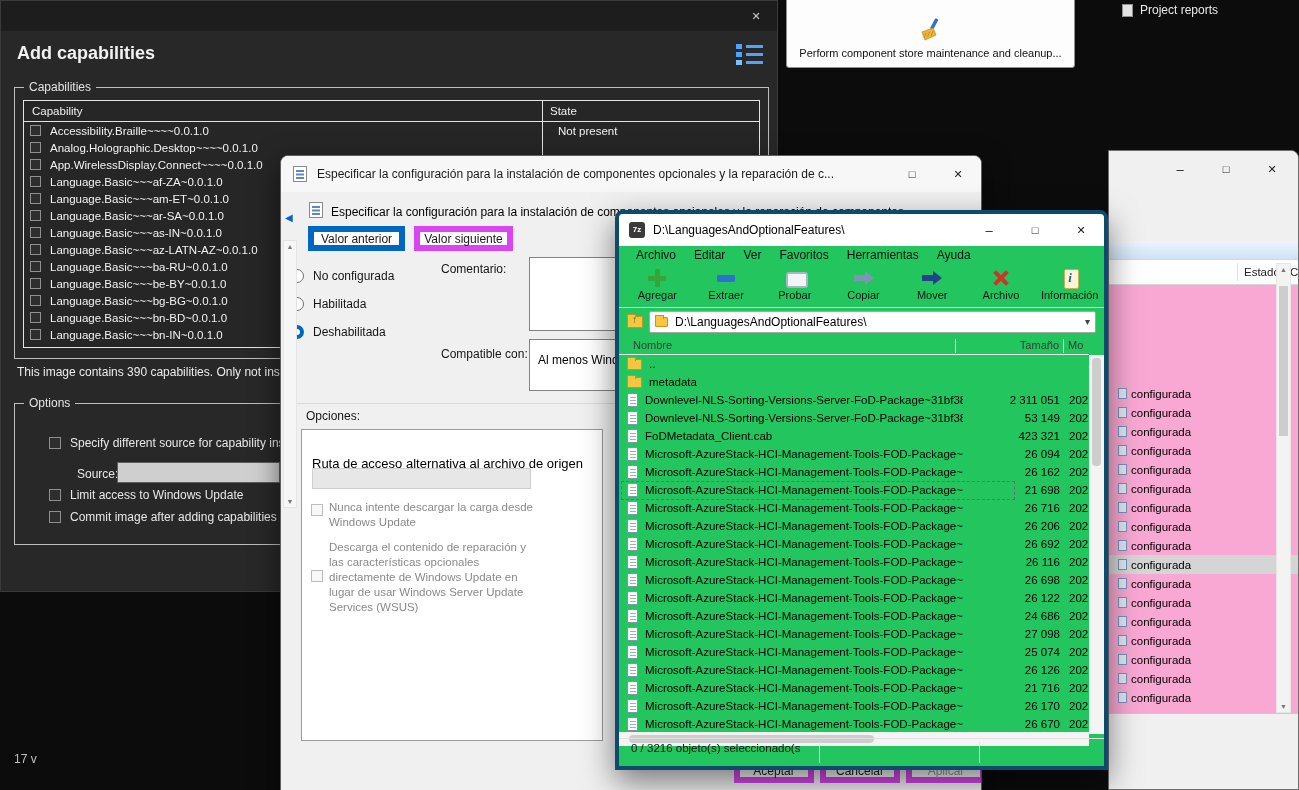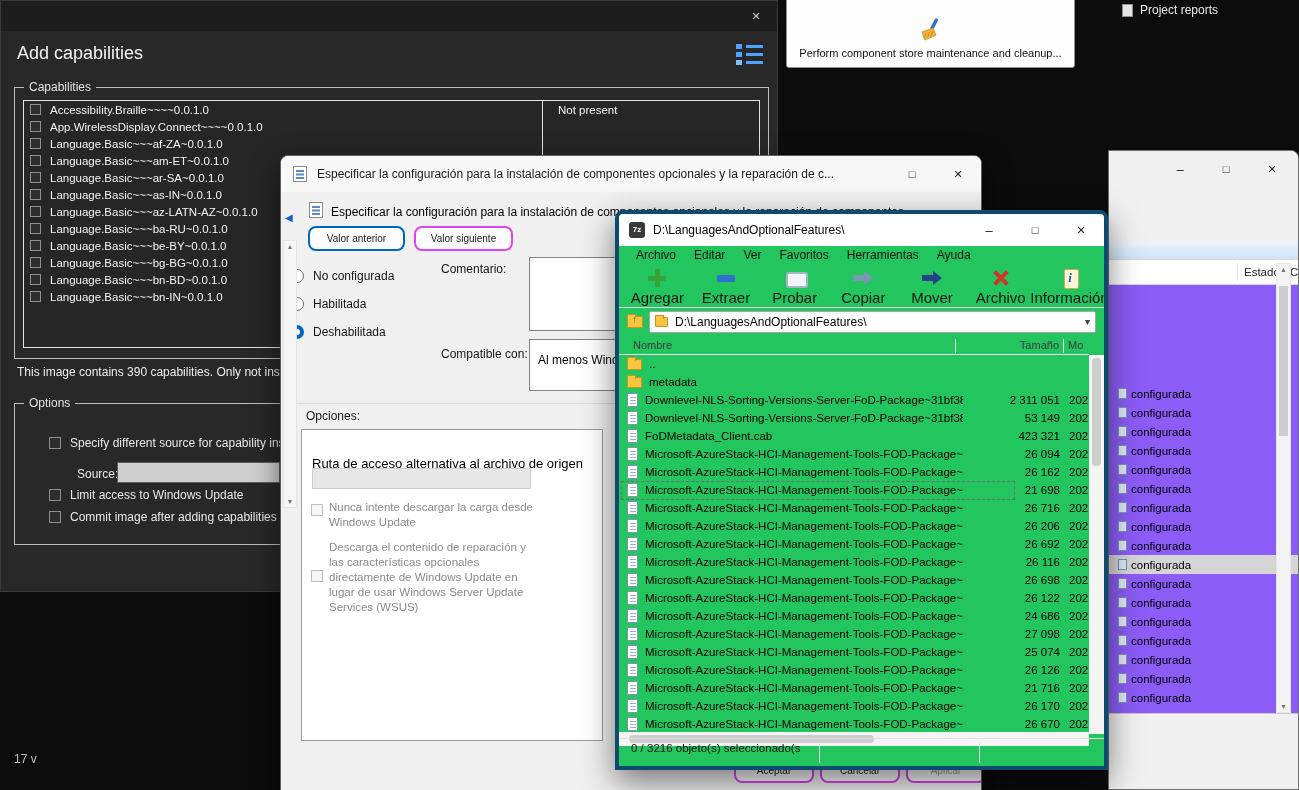--- a/index.html
+++ b/index.html
@@ -15,21 +15,21 @@
 
 .maint-card{position:absolute;left:786px;top:-10px;width:289px;height:78px;background:#fdfdfd;border:1px solid #8f8f8f;border-radius:3px;z-index:2;display:flex;flex-direction:column;align-items:center;justify-content:flex-end;padding:6px 6px 8px}
 .maint-text{font-size:11px;color:#111;text-align:center;white-space:nowrap;overflow:hidden;max-width:276px}
 .broom{margin-bottom:3px}
 
 
 .addcaps{position:absolute;left:0;top:0;width:778px;height:592px;background:#282828;border:1px solid #3a3a3a;z-index:3;color:#e8e8e8}
 .ac-titlebar{position:absolute;left:0;top:0;right:0;height:30px;background:#1d1d1d}
 .cap-btn{display:flex;align-items:center;justify-content:center;color:#cfcfcf}
 .ac-close{position:absolute;right:6px;top:3px;width:30px;height:24px;font-size:12px}
-.ac-title{position:absolute;left:16px;top:42px;font-size:18px;font-weight:400;color:#f2f2f2}
+.ac-title{position:absolute;left:16px;top:42px;font-size:18px;font-weight:700;color:#f2f2f2}
 .dism-icon{position:absolute;right:14px;top:42px;width:27px;height:22px;background:
  linear-gradient(#4da3ff,#4da3ff) 0 1px/6px 5px no-repeat,
  linear-gradient(#4da3ff,#4da3ff) 10px 2px/17px 3px no-repeat,
  linear-gradient(#4da3ff,#4da3ff) 0 9px/6px 5px no-repeat,
  linear-gradient(#4da3ff,#4da3ff) 10px 10px/17px 3px no-repeat,
  linear-gradient(#7cc0ff,#7cc0ff) 0 17px/6px 5px no-repeat,
  linear-gradient(#4da3ff,#4da3ff) 10px 18px/17px 3px no-repeat}
 .groupbox{position:absolute;border:1px solid #bdbdbd}
 .gb-label{position:absolute;top:-8px;left:9px;background:#282828;padding:0 5px;font-size:12px;color:#e3e3e3}
 .gb-caps{left:13px;top:86px;width:755px;height:272px}
@@ -57,21 +57,21 @@
 .dlg-icon{position:absolute;left:12px;top:10px}
 .page-icon{width:14px;height:16px;background:#fff;border:1px solid #8a8a8a;position:relative;display:inline-block}
 .page-icon::after{content:"";position:absolute;left:2px;top:3px;width:8px;height:1.5px;background:#5b87c5;box-shadow:0 3.5px 0 #5b87c5,0 7px 0 #5b87c5}
 .dlg-caps{position:absolute;right:0;top:0;display:flex}
 .dlg-caps .cap-btn{width:46px;height:36px;color:#222}
 .g-min::before{content:"–";font-size:13px}
 .g-max::before{content:"□";font-size:11px}
 .g-close::before{content:"✕";font-size:11px}
 .dlg-heading-icon{position:absolute;left:28px;top:46px}
 .dlg-heading{position:absolute;left:50px;top:49px;font-size:12px;color:#000;white-space:nowrap}
-.btn{position:absolute;height:25px;background:#fdfdfd;border:2px solid #d946ef;border-radius:8px;font-size:10px;color:#1a1a1a;display:flex;align-items:center;justify-content:center}
+.btn{position:absolute;height:25px;background:#fdfdfd;border:6px solid #d946ef;border-radius:0;font-size:12px;color:#1a1a1a;display:flex;align-items:center;justify-content:center}
 .btn-prev{left:27px;top:70px;width:97px;border-color:#0067c0}
 .btn-next{left:133px;top:70px;width:99px}
 .radio-row{position:absolute;display:flex;align-items:center;gap:9px;font-size:12px;color:#151515;white-space:nowrap}
 .radio{width:14px;height:14px;border-radius:50%;border:1px solid #6e6e6e;background:#fff;flex:none}
 .radio.selected{border:4.5px solid #0067c0}
 .rr1{left:9px;top:113px}.rr2{left:9px;top:141px}.rr3{left:9px;top:169px}
 .lbl{position:absolute;font-size:12px;color:#151515;white-space:nowrap}
 .comment-label{left:160px;top:106px}
 .supported-label{left:160px;top:191px}
 .comment-box{position:absolute;left:248px;top:101px;width:420px;height:74px;background:#fff;border:1px solid #828282}
@@ -102,21 +102,21 @@
 .sz-app-icon{position:absolute;left:10px;top:8px;width:16px;height:16px;background:#3a3a3a;border-radius:3px;color:#fff}
 .sz-app-icon::before{content:"7z";display:block;text-align:center;font-size:8px;font-weight:bold;line-height:16px}
 .sz-title{position:absolute;left:34px;top:0;line-height:32px;font-size:12px;color:#000;white-space:nowrap}
 .sz-caps{position:absolute;right:0;top:0;display:flex}
 .sz-caps .cap-btn{width:46px;height:32px;color:#1a1a1a}
 .sz-menubar{position:absolute;left:0;top:32px;right:0;height:20px;display:flex;padding-left:8px}
 .sz-menu-item{font-size:12px;color:#111;padding:2px 9px 0;white-space:nowrap}
 .sz-toolbar{position:absolute;left:0;top:52px;right:0;height:42px;display:flex;padding-left:4px;border-bottom:1px solid #e6e6e6}
 .sz-tb-item{width:69px;display:flex;flex-direction:column;align-items:center;padding-top:2px}
 .tb-ico{position:relative;width:24px;height:20px;display:block}
-.tb-label{font-size:15px;color:#161616;margin-top:1px;white-space:nowrap}
+.tb-label{font-size:11px;color:#161616;margin-top:1px;white-space:nowrap}
 .add-icon::before{content:"";position:absolute;left:10px;top:1px;width:5px;height:18px;background:#37a437;border-radius:1px}
 .add-icon::after{content:"";position:absolute;left:3px;top:8px;width:18px;height:5px;background:#37a437;border-radius:1px}
 .extract-icon::before{content:"";position:absolute;left:3px;top:7px;width:18px;height:7px;background:#2e6fd0;border-radius:2px}
 .test-icon::before{content:"";position:absolute;left:3px;top:4px;width:18px;height:12px;background:#f2f5f8;border:2px solid #a8b6c4;border-radius:3px}
 .copy-icon::before{content:"";position:absolute;left:2px;top:7px;width:11px;height:6px;background:#7d96b5}
 .copy-icon::after{content:"";position:absolute;left:13px;top:3px;width:0;height:0;border-left:9px solid #7d96b5;border-top:7px solid transparent;border-bottom:7px solid transparent}
 .move-icon::before{content:"";position:absolute;left:2px;top:7px;width:11px;height:6px;background:#24418c}
 .move-icon::after{content:"";position:absolute;left:13px;top:3px;width:0;height:0;border-left:9px solid #24418c;border-top:7px solid transparent;border-bottom:7px solid transparent}
 .delete-icon::before{content:"";position:absolute;left:10px;top:1px;width:4px;height:18px;background:#d03428;transform:rotate(45deg)}
 .delete-icon::after{content:"";position:absolute;left:10px;top:1px;width:4px;height:18px;background:#d03428;transform:rotate(-45deg)}
@@ -160,21 +160,21 @@
 .gpme{position:absolute;left:1108px;top:150px;width:191px;height:640px;background:#f0f0f0;border:1px solid #6f6f6f;border-radius:0 8px 0 0;z-index:1;overflow:hidden}
 .gpme-titlebar{position:absolute;left:0;top:0;right:0;height:36px;background:#f0f0f0}
 .gpme-caps{position:absolute;right:3px;top:0;display:flex}
 .gpme-caps .cap-btn{width:46px;height:36px;color:#222}
 .gpme-blueband{position:absolute;left:0;right:0;top:90px;height:18px;background:linear-gradient(180deg,#ecf4fc,#cee3f6)}
 .gpme-header{position:absolute;left:0;right:0;top:108px;height:26px;background:#fff;border-top:1px solid #d8d8d8;border-bottom:1px solid #d8d8d8;font-size:11.5px;color:#222}
 .estado{position:absolute;left:135px;top:6px}
 .co{position:absolute;left:181px;top:6px}
 .gvl1{left:128px}.gvl2{left:176px}
 .gpme-header .vline{top:3px;bottom:3px;border-left:1px solid #e2e2e2}
-.gpme-list{position:absolute;left:0;right:0;top:134px;height:428px;background:#8b5cf6;padding-top:99px}
+.gpme-list{position:absolute;left:0;right:0;top:134px;height:428px;background:#f9a8d4;padding-top:99px}
 .gpme-row{height:19px;display:flex;align-items:center;padding-left:9px;font-size:11.5px;color:#000}
 .gpme-row.selected{background:#d5d5d5}
 .gpme-ico{width:9px;height:11px;background:#dfe9f4;border:1px solid #7a93b4;flex:none}
 .gpme-text{margin-left:4px;white-space:nowrap}
 .gpme-divider{position:absolute;left:0;right:0;top:562px;border-top:1px solid #c9c9c9}
 .gpme-vscroll{position:absolute;right:7px;top:112px;width:15px;height:450px;background:#f3f3f3;border:1px solid #e6e6e6}
 .gpme-vthumb{position:absolute;left:2px;right:2px;top:22px;height:150px;background:#cdcdcd}
 </style>
 </head>
 <body>
@@ -293,25 +293,34 @@
   <div class="addcaps">
     <div class="ac-titlebar"></div>
     <span class="cap-btn ac-close g-close"></span>
     <div class="ac-title">Add capabilities</div>
     <span class="dism-icon"></span>
 
     <div class="groupbox gb-caps">
       <span class="gb-label">Capabilities</span>
       <div class="cap-table">
         <div class="cap-colline"></div>
+        <div class="cap-head">
+          <span class="hc-cap">Capability</span>
+          <span class="hc-state">State</span>
+        </div>
         <div id="cap-rows">
             <div class="cap-row">
               <span class="cap-check"></span>
               <span class="cap-name">Accessibility.Braille~~~~0.0.1.0</span>
               <span class="cap-state">Not present</span>
+            </div>
+            <div class="cap-row">
+              <span class="cap-check"></span>
+              <span class="cap-name">Analog.Holographic.Desktop~~~~0.0.1.0</span>
+              <span class="cap-state"></span>
             </div>
             <div class="cap-row">
               <span class="cap-check"></span>
               <span class="cap-name">App.WirelessDisplay.Connect~~~~0.0.1.0</span>
               <span class="cap-state"></span>
             </div>
             <div class="cap-row">
               <span class="cap-check"></span>
               <span class="cap-name">Language.Basic~~~af-ZA~0.0.1.0</span>
               <span class="cap-state"></span>

